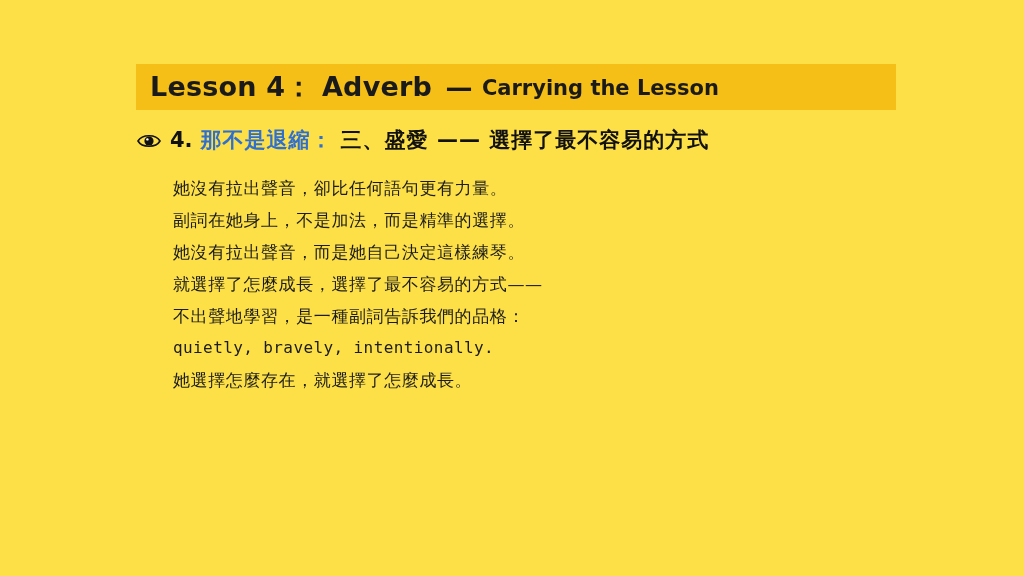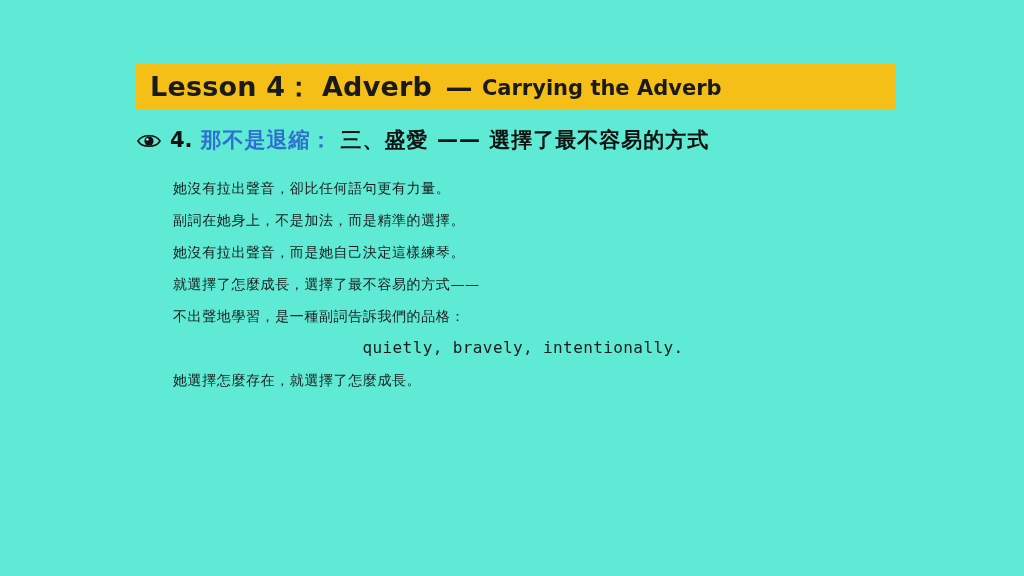--- a/index.html
+++ b/index.html
@@ -10,21 +10,21 @@
     width: 1024px;
     height: 576px;
     background: #ffffff;
     font-family: "Liberation Sans", sans-serif;
     overflow: hidden;
   }
   .slide {
     position: relative;
     width: 1024px;
     height: 576px;
-    background: #5eead4;
+    background: #fde047;
   }
   .title-banner {
     position: absolute;
     left: 136px;
     top: 64px;
     width: 760px;
     height: 46px;
     background: #f5bf18;
     display: flex;
     align-items: center;
@@ -93,42 +93,41 @@
   }
 
   .body-block {
     position: absolute;
     left: 173px;
     top: 172px;
     width: 700px;
   }
   .body-line {
     font-family: "DejaVu Serif", serif;
-    font-size: 14px;
+    font-size: 17px;
     color: #1c1c1c;
     line-height: 32px;
     letter-spacing: 0.6px;
     white-space: pre;
   }
   .body-line.mono {
     font-family: "DejaVu Sans Mono", monospace;
     font-size: 16px;
     letter-spacing: 0.4px;
-    text-align: center;
   }
 </style>
 </head>
 <body>
 
 <div class="slide">
 
   <div class="title-banner">
     <span class="title-main">Lesson 4： Adverb </span>
       <span class="title-dash">—</span>
-      <span class="title-sub"> Carrying the Adverb</span>
+      <span class="title-sub"> Carrying the Lesson</span>
   </div>
 
   <div class="heading-row">
     <span class="eye-icon">
       <svg viewBox="0 0 26 22" width="26" height="22" aria-hidden="true">
         <path d="M2 11 C6 4, 20 4, 24 11 C20 18, 6 18, 2 11 Z" fill="none" stroke="#111111" stroke-width="1.6"></path>
         <circle cx="13" cy="11" r="4.6" fill="#111111"></circle>
         <circle cx="11.4" cy="9.4" r="1.2" fill="#ffffff"></circle>
       </svg>
     </span>

